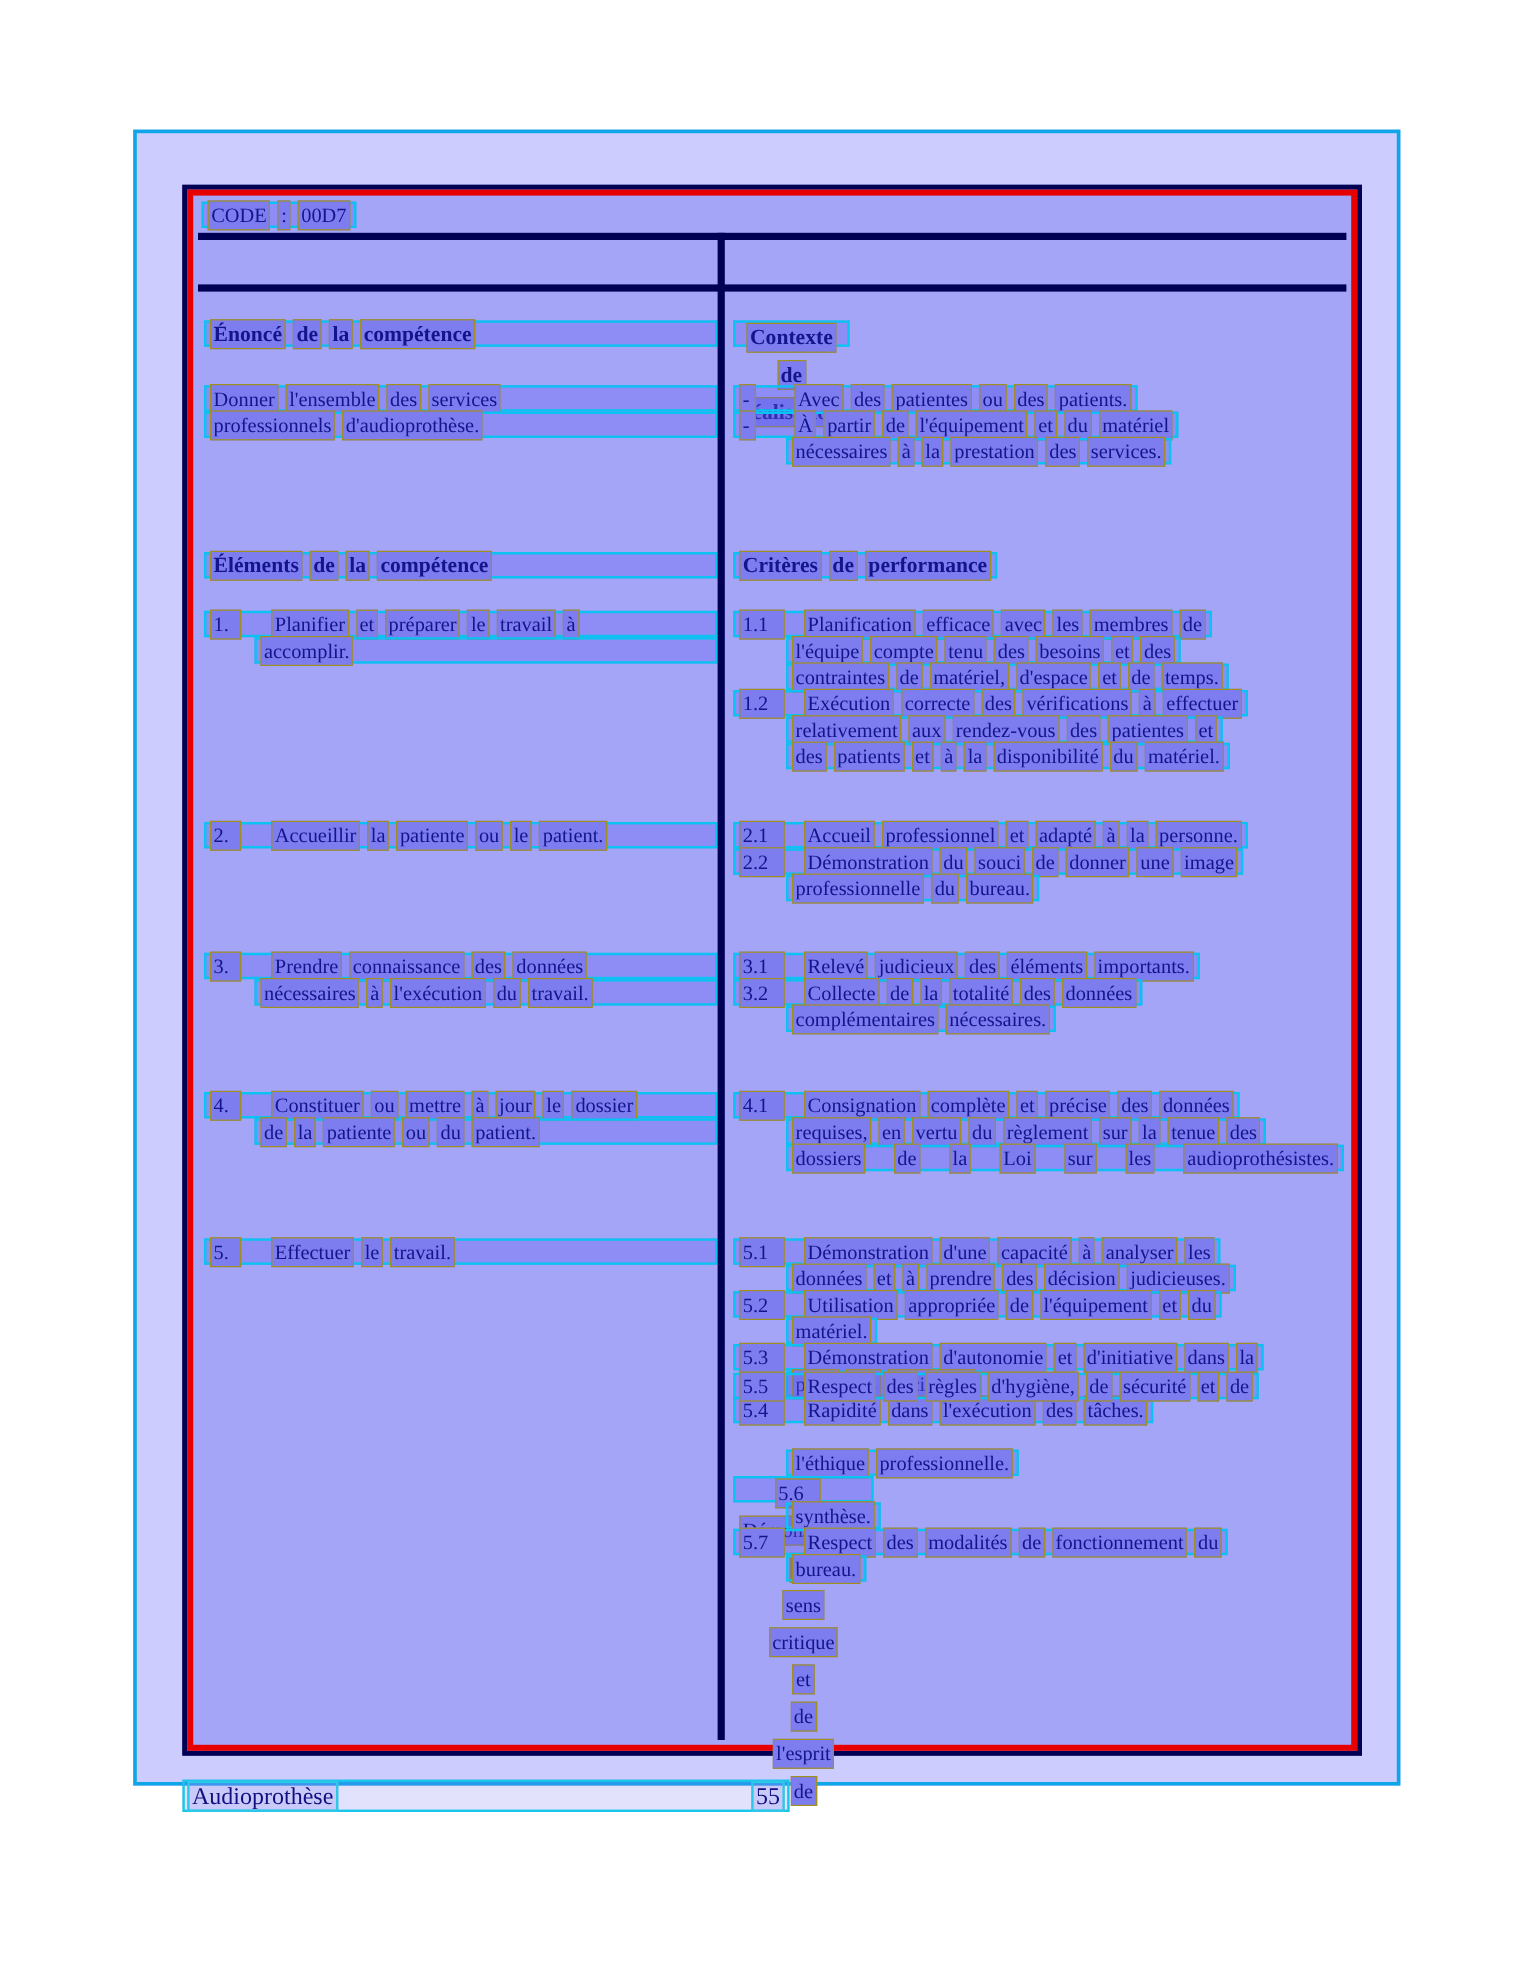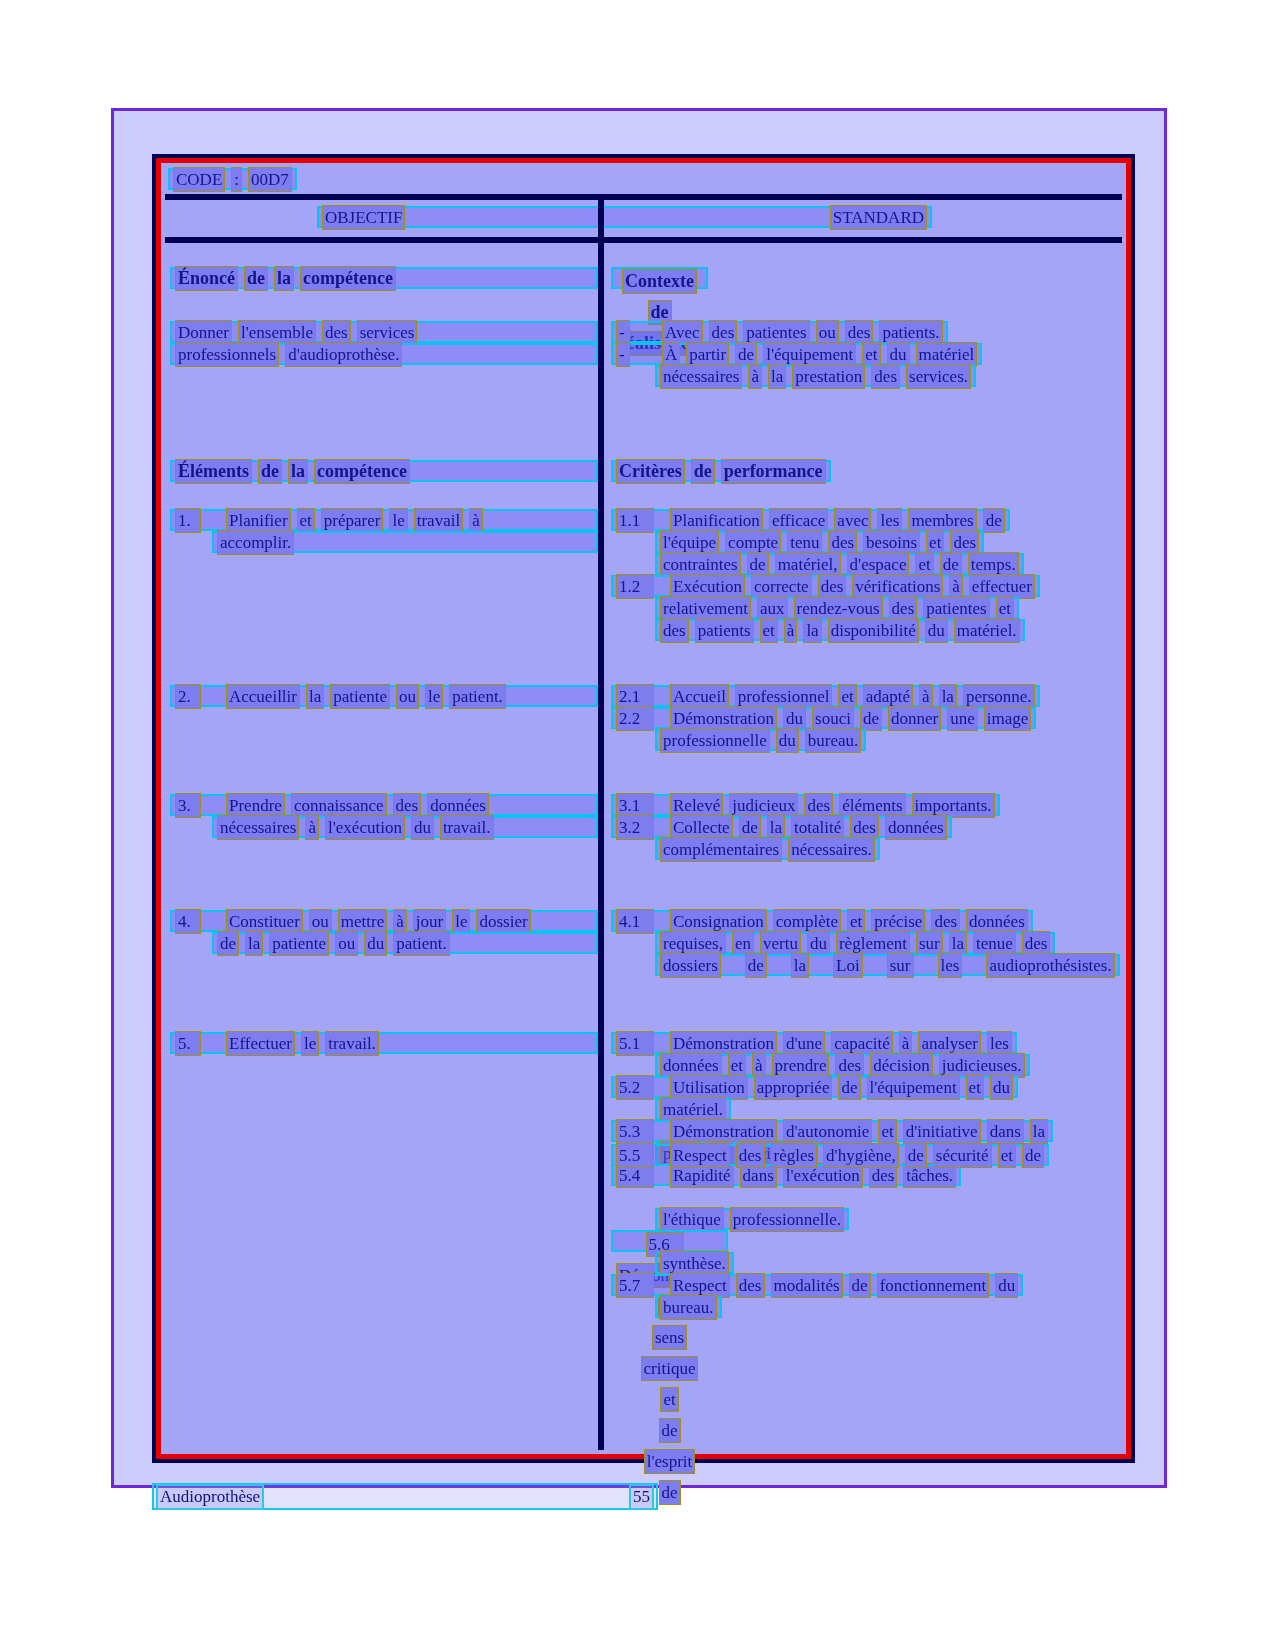--- a/index.html
+++ b/index.html
@@ -3,21 +3,21 @@
 <meta charset="utf-8">
 <style>
   html,body{margin:0;padding:0;}
   body{
     width:1275px;height:1651px;position:relative;background:#ffffff;
     font-family:"Liberation Serif",serif;overflow:hidden;
   }
   
   .panel{
     position:absolute;left:111px;top:108px;width:1056px;height:1380px;
-    background:#ccccff;border:3px solid #6d28d9;box-sizing:border-box;
+    background:#ccccff;border:3px solid #0ea5e9;box-sizing:border-box;
   }
   
   .doc-table{
     position:absolute;left:38px;top:43px;width:983px;height:1309px;
     border:4px solid #000055;box-sizing:border-box;background:#000055;
   }
   .doc-table-inner{
     position:absolute;left:0;top:0;right:0;bottom:0;
     border:5px solid #e60000;box-sizing:border-box;background:#a5a5f8;
   }
@@ -55,44 +55,38 @@
   
   .footer-band{
     position:absolute;left:152px;top:1483px;width:498px;height:23px;
     display:flex;align-items:center;justify-content:space-between;
     border:2px solid #17c6ea;background:rgba(125,125,245,0.22);
     padding:0 2px;z-index:10;
   }
   .fword{
     height:22px;line-height:22px;border:2px solid #2cc8e8;
     background:rgba(130,130,245,0.25);color:#101080;
-    padding:0 2px;font-size:17px;white-space:nowrap;
+    padding:0 2px;font-size:20px;white-space:nowrap;
   }
 </style>
 </head>
 <body>
 
 <div class="panel">
   <div class="doc-table">
     <div class="doc-table-inner">
       <div class="content">
         <div id="code-row">
             <div class="band hug code-band">
               <span class="word">CODE</span>
               <span class="word">:</span>
               <span class="word">00D7</span>
             </div>
           </div>
         <div class="hrule r1"></div>
-        <div class="header-row" id="header-row">
-            <div class="band hdr-band" style="top: 6px;">
-              <span class="word">OBJECTIF</span>
-              <span class="word">STANDARD</span>
-            </div>
-          </div>
         <div class="hrule r2"></div>
         <div class="body-row">
           <div class="col col-left" id="col-left">
               <div class="band bold" style="top: 23px; left: 0px; right: 0px;">
                 <span class="word">Énoncé</span>
                 <span class="word">de</span>
                 <span class="word">la</span>
                 <span class="word">compétence</span>
               </div>
               <div class="band" style="top: 77px; left: 0px; right: 0px;">

